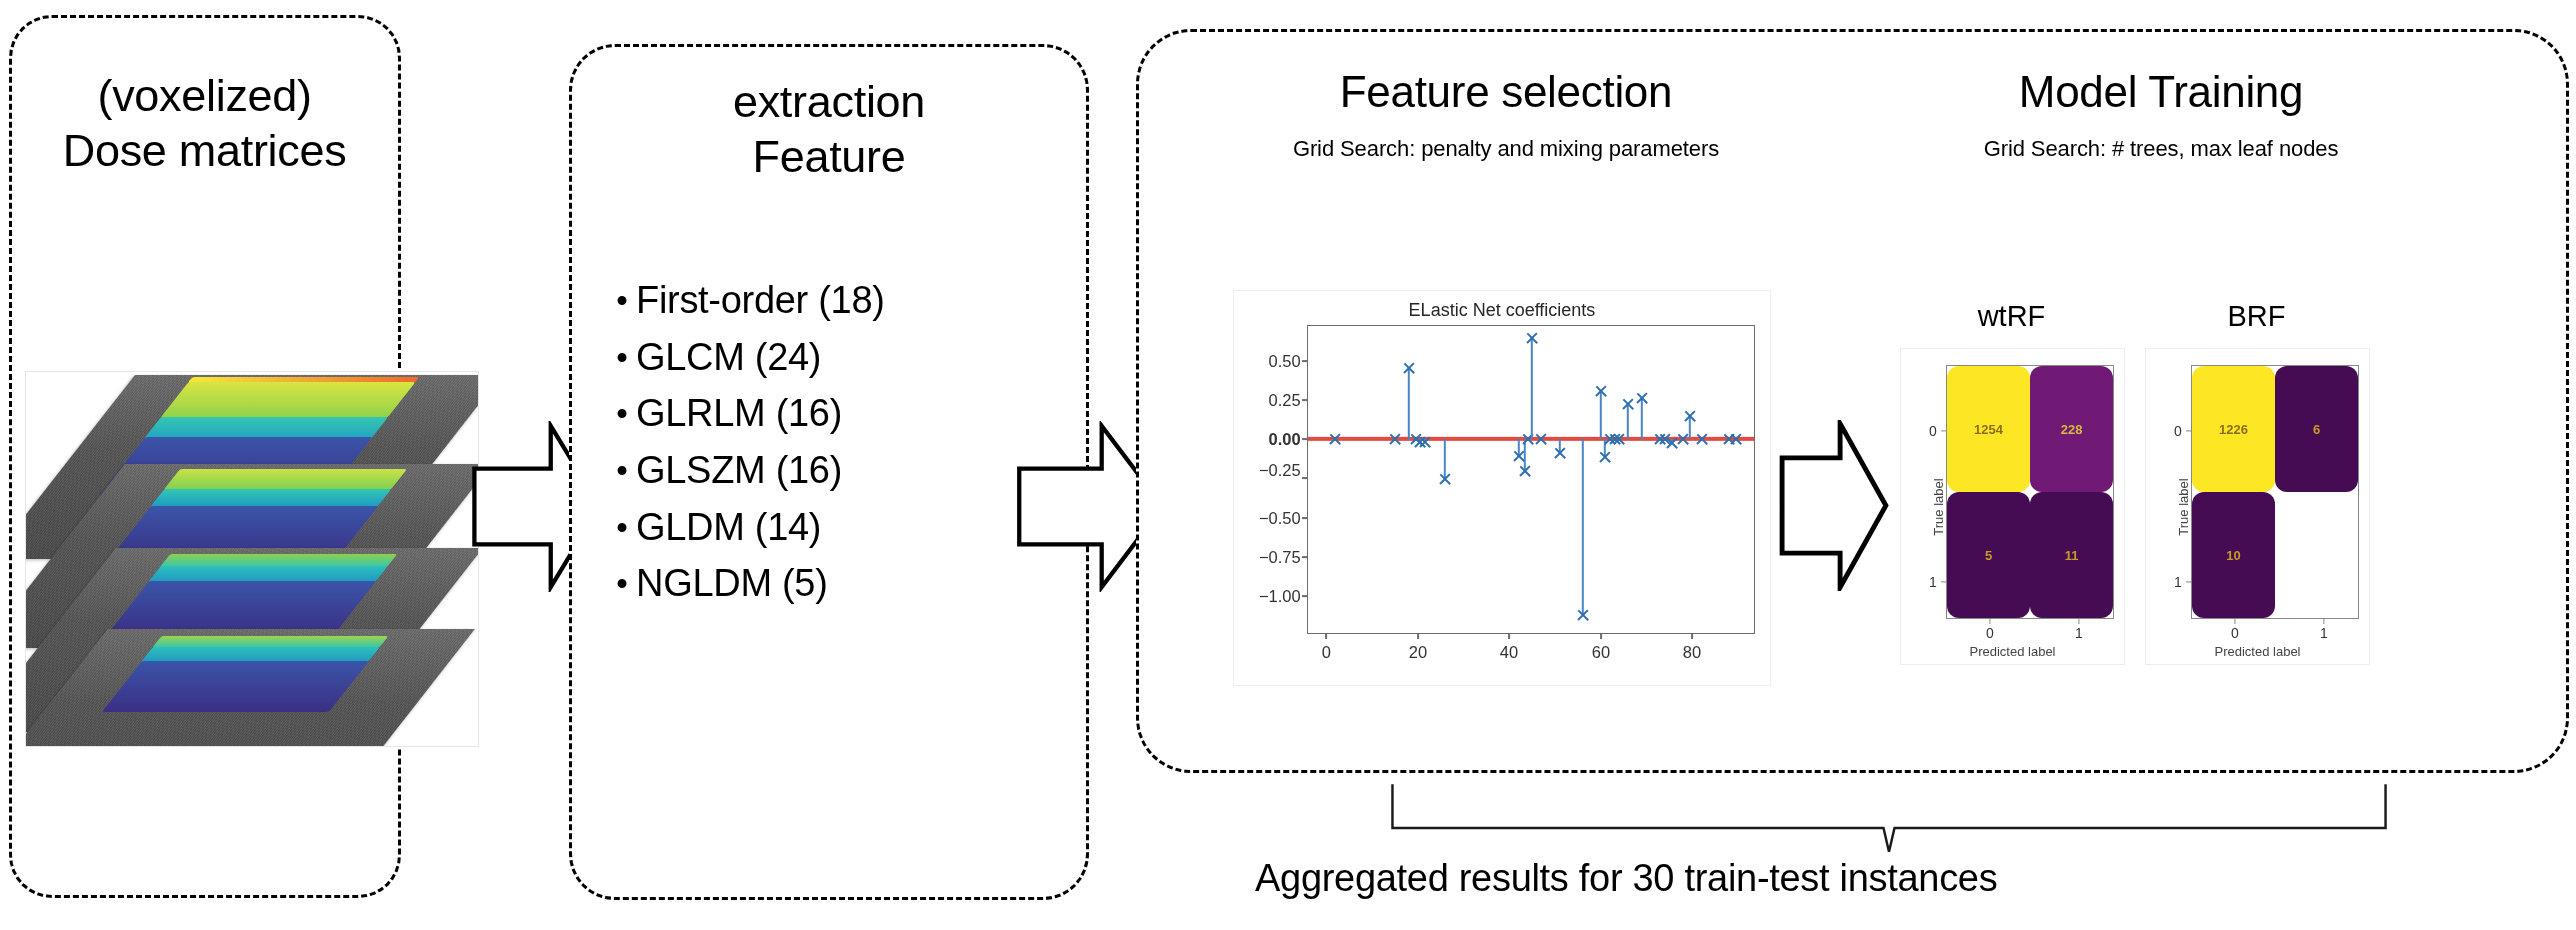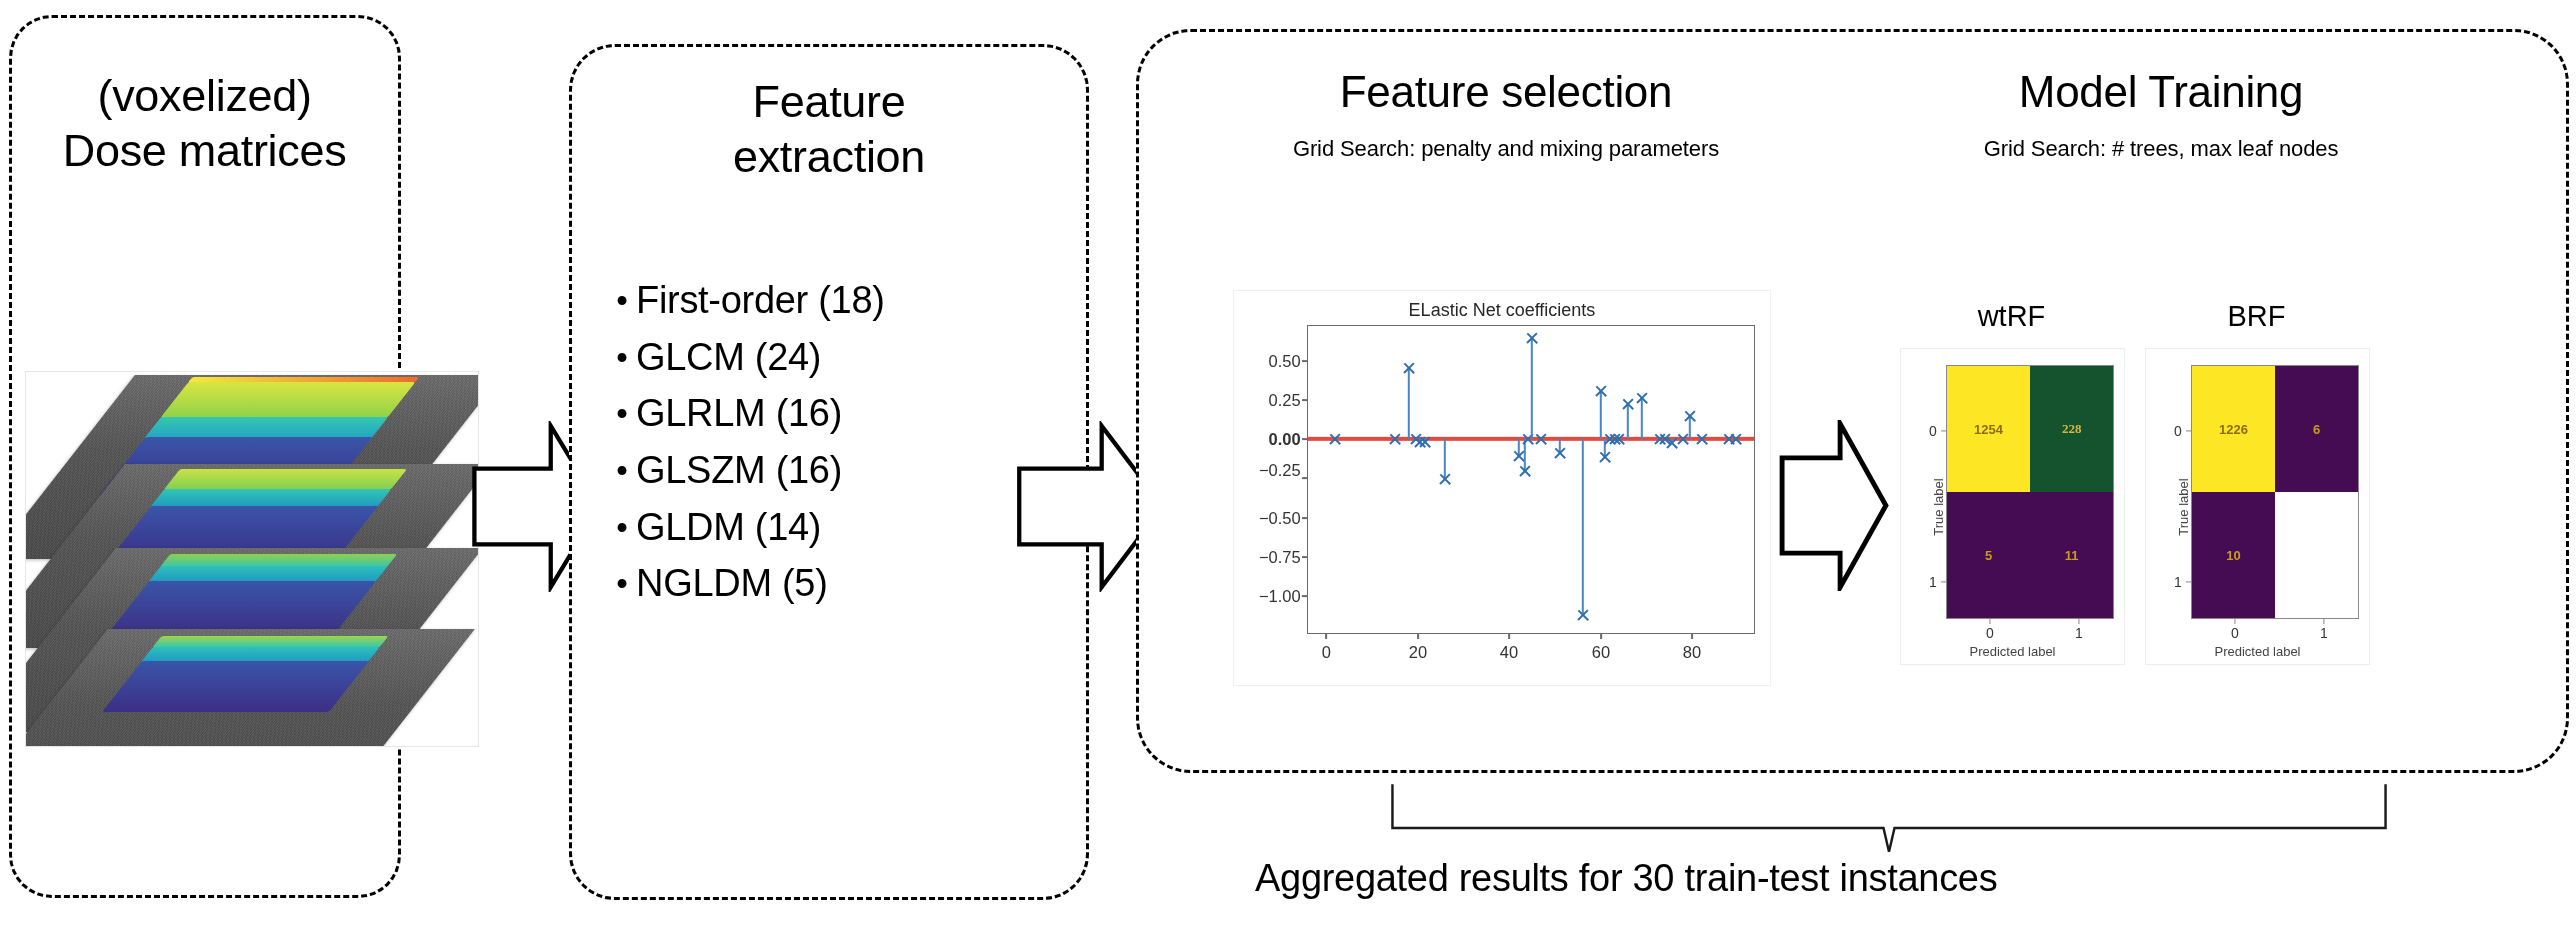--- a/index.html
+++ b/index.html
@@ -61,23 +61,23 @@
       background:#2f6fb0;transform-origin:center;}
   .xmark::before{transform:translateX(-50%) rotate(45deg);}
   .xmark::after{transform:translateX(-50%) rotate(-45deg);}
 
   
   .cm-wrap{position:absolute;background:#fff;border:1.2px solid #ededed;}
   #cm-wtrf{left:1900px;top:348px;width:223px;height:315px;}
   #cm-brf{left:2145px;top:348px;width:223px;height:315px;}
   .cm-grid{position:absolute;left:45px;top:16px;right:9.8px;bottom:45px;
            display:grid;grid-template-columns:1fr 1fr;grid-template-rows:1fr 1fr;border:1.2px solid #888;}
-  .cm-cell{display:flex;align-items:center;justify-content:center;font-size:13px;font-weight:bold;}
+  .cm-cell{display:flex;align-items:center;justify-content:center;font-size:13px;font-weight:bold;border-radius:12px;}
   .cm-c00{background:#fde725;color:#8a6d12;}
-  .cm-c01{background:#14532d;color:#d4b93c;font-family:Liberation Serif, serif;}
+  .cm-c01{background:#701a75;color:#d4b93c;}
   .cm-c10{background:#450c54;color:#c79c22;}
   .cm-c11{background:#450c54;color:#c79c22;}
   .cm-ylab{position:absolute;left:8.6px;top:50%;transform:translateY(-50%) rotate(-90deg);
            transform-origin:center;font-size:13px;color:#444;white-space:nowrap;}
   .cm-ytick{position:absolute;left:28px;font-size:14px;color:#333;transform:translateY(-50%);}
   .cm-ytickmark{position:absolute;left:40px;width:5.5px;height:1.2px;background:#888;transform:translateY(-50%);}
   .cm-xtick{position:absolute;font-size:14px;color:#333;transform:translateX(-50%);}
   .cm-xtickmark{position:absolute;width:1.2px;height:5.5px;background:#888;transform:translateX(-50%);}
   .cm-xlab{position:absolute;width:100%;text-align:center;font-size:13px;color:#444;}
   .cm-caption{position:absolute;width:223px;text-align:center;font-size:29px;}
@@ -121,22 +121,22 @@
 </div>
 
 <div class="arrow" style="left:471px;top:421px;width:132px;height:171px;">
   <svg viewBox="0 0 215 280" width="132" height="171">
     <polygon points="5,78 130,78 130,8 210,140 130,272 130,202 5,202" fill="#ffffff" stroke="#000000" stroke-width="7" stroke-linejoin="miter"></polygon>
   </svg>
 </div>
 
 <div class="panel" id="panel-feat">
   <div class="panel-title" style="top:28px;">
+    <div>extraction</div>
     <div>Feature</div>
-    <div>extraction</div>
   </div>
   <div id="feat-list">
     <div class="bullet-row">
       <span class="bullet-dot">•</span>
       <span class="bullet-label">First-order (18)</span>
     </div>
     <div class="bullet-row">
       <span class="bullet-dot">•</span>
       <span class="bullet-label">GLCM (24)</span>
     </div>

